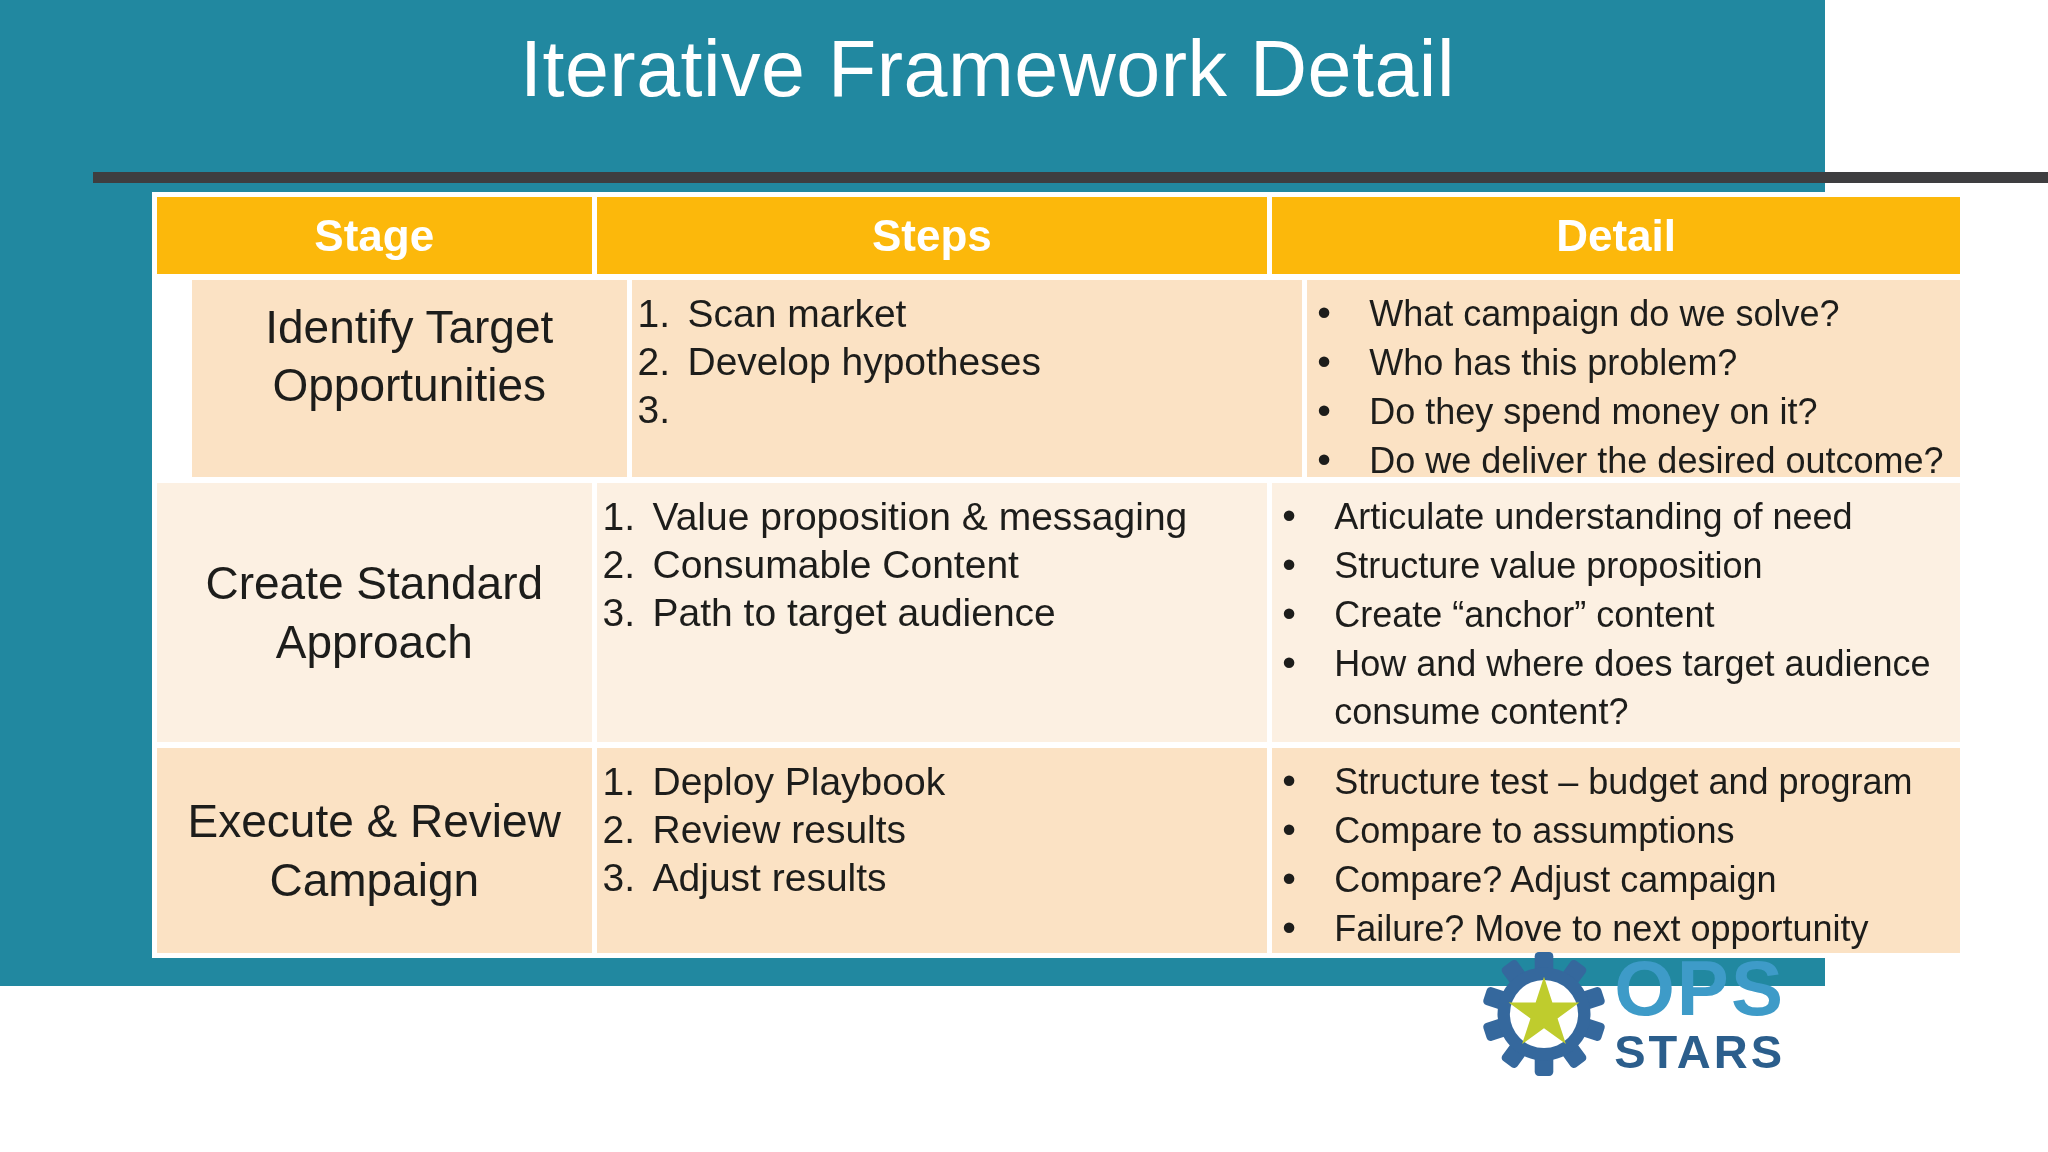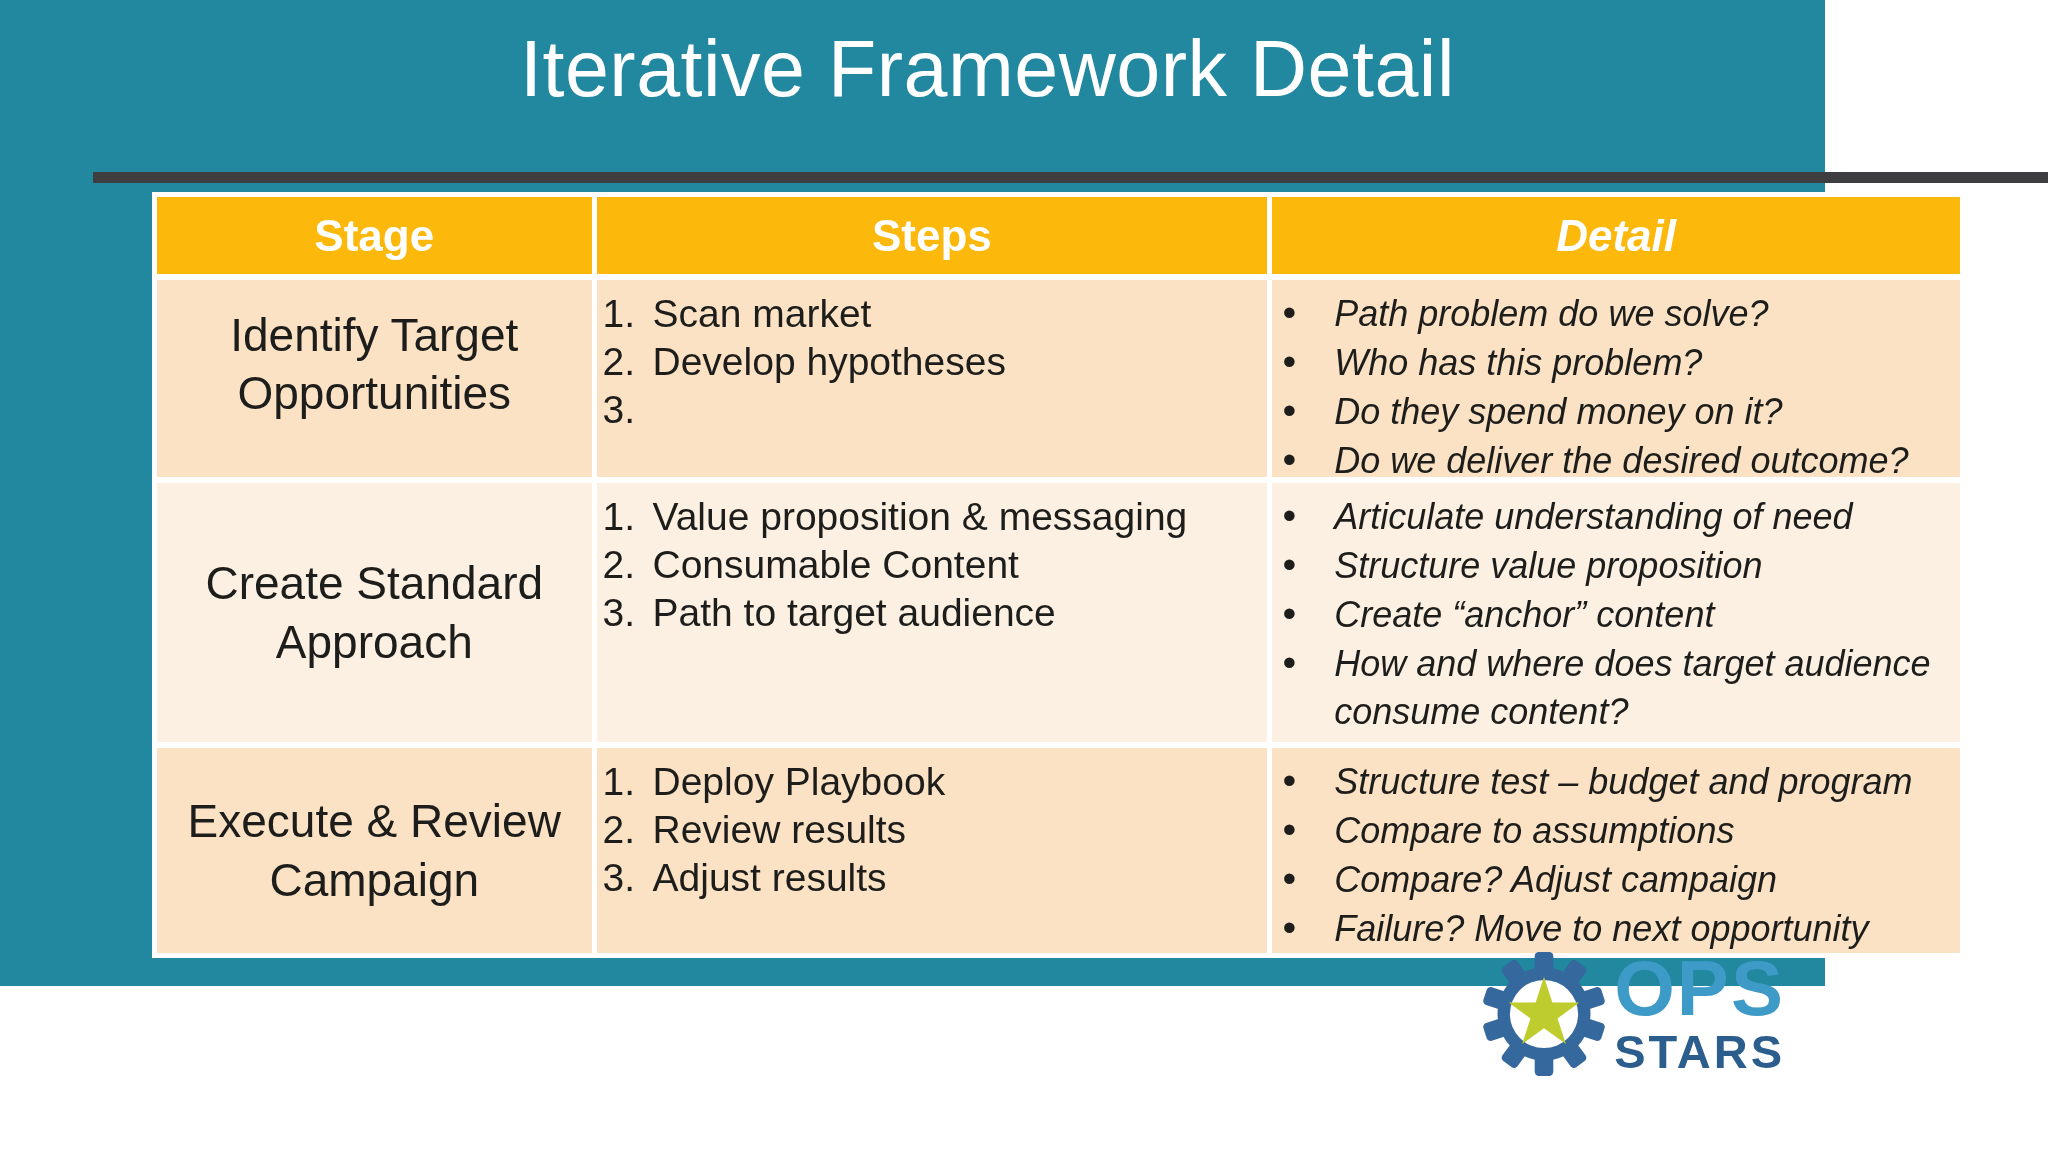--- a/index.html
+++ b/index.html
@@ -17,34 +17,34 @@
 
   .framework-table{position:absolute;left:152px;top:192px;width:1813px;height:766px;
                    background:#ffffff;box-sizing:border-box;padding:5px;
                    display:flex;flex-direction:column;gap:6px;color:var(--body_text,#1D1D1B);}
 
   .t-header{display:flex;gap:5px;flex:0 0 77px;border-radius:22px;}
   .th{background:var(--header_gold,#FCB80B);color:#ffffff;font-weight:bold;font-size:44px;
       display:flex;align-items:center;justify-content:center;}
   .col1{flex:0 0 24.1%;box-sizing:border-box;}
   .col2{flex:0 0 37.2%;box-sizing:border-box;}
-  .col3{flex:1 1 auto;box-sizing:border-box;font-style:italic;}
+  .col3{flex:1 1 auto;box-sizing:border-box;}
 
   .t-rows{flex:1 1 auto;display:flex;flex-direction:column;gap:6px;}
   .t-row{display:flex;gap:5px;min-height:0;}
   .t-row:nth-child(1){flex:197 1 0;}
   .t-row:nth-child(2){flex:259 1 0;}
   .t-row:nth-child(3){flex:205 1 0;}
   .t-row:nth-child(odd) .cell{background:var(--row_peach,#FBE2C4);}
   .t-row:nth-child(2) .cell{background:var(--row_light,#FCF0E2);}
 
   .cell{box-sizing:border-box;}
   .cell.stage{display:flex;align-items:center;justify-content:center;text-align:center;
               font-size:46px;line-height:1.27;padding:0 10px;}
-  .t-row:nth-child(1) .cell.stage{align-items:flex-start;padding-top:26px;}
+  .t-row:nth-child(1) .cell.stage{align-items:flex-start;padding-top:18px;margin-left:35px;}
 
   .cell.steps{padding:10px 8px 4px 6px;font-size:39px;line-height:48px;}
   .cell.details{padding:9px 8px 4px 0;font-size:36px;line-height:48px;}
 
   .cell ol,.cell ul{margin:0;padding:0;list-style:none;}
   .cell li{display:flex;align-items:baseline;}
   .step-num{flex:0 0 50px;}
   .bullet{flex:0 0 62px;padding-left:10px;box-sizing:border-box;font-size:39px;}
 
   .logo{position:absolute;top:952px;right:40px;display:flex;align-items:center;gap:8px;}
@@ -89,21 +89,21 @@
               </li>
               <li>
                 <span class="step-num">3.</span>
               </li>
             </ol>
           </div>
           <div class="cell details col3">
             <ul>
               <li>
                 <span class="bullet">•</span>
-                <span class="detail-text">Path problem do we solve?</span>
+                <span class="detail-text">What campaign do we solve?</span>
               </li>
               <li>
                 <span class="bullet">•</span>
                 <span class="detail-text">Who has this problem?</span>
               </li>
               <li>
                 <span class="bullet">•</span>
                 <span class="detail-text">Do they spend money on it?</span>
               </li>
               <li>

